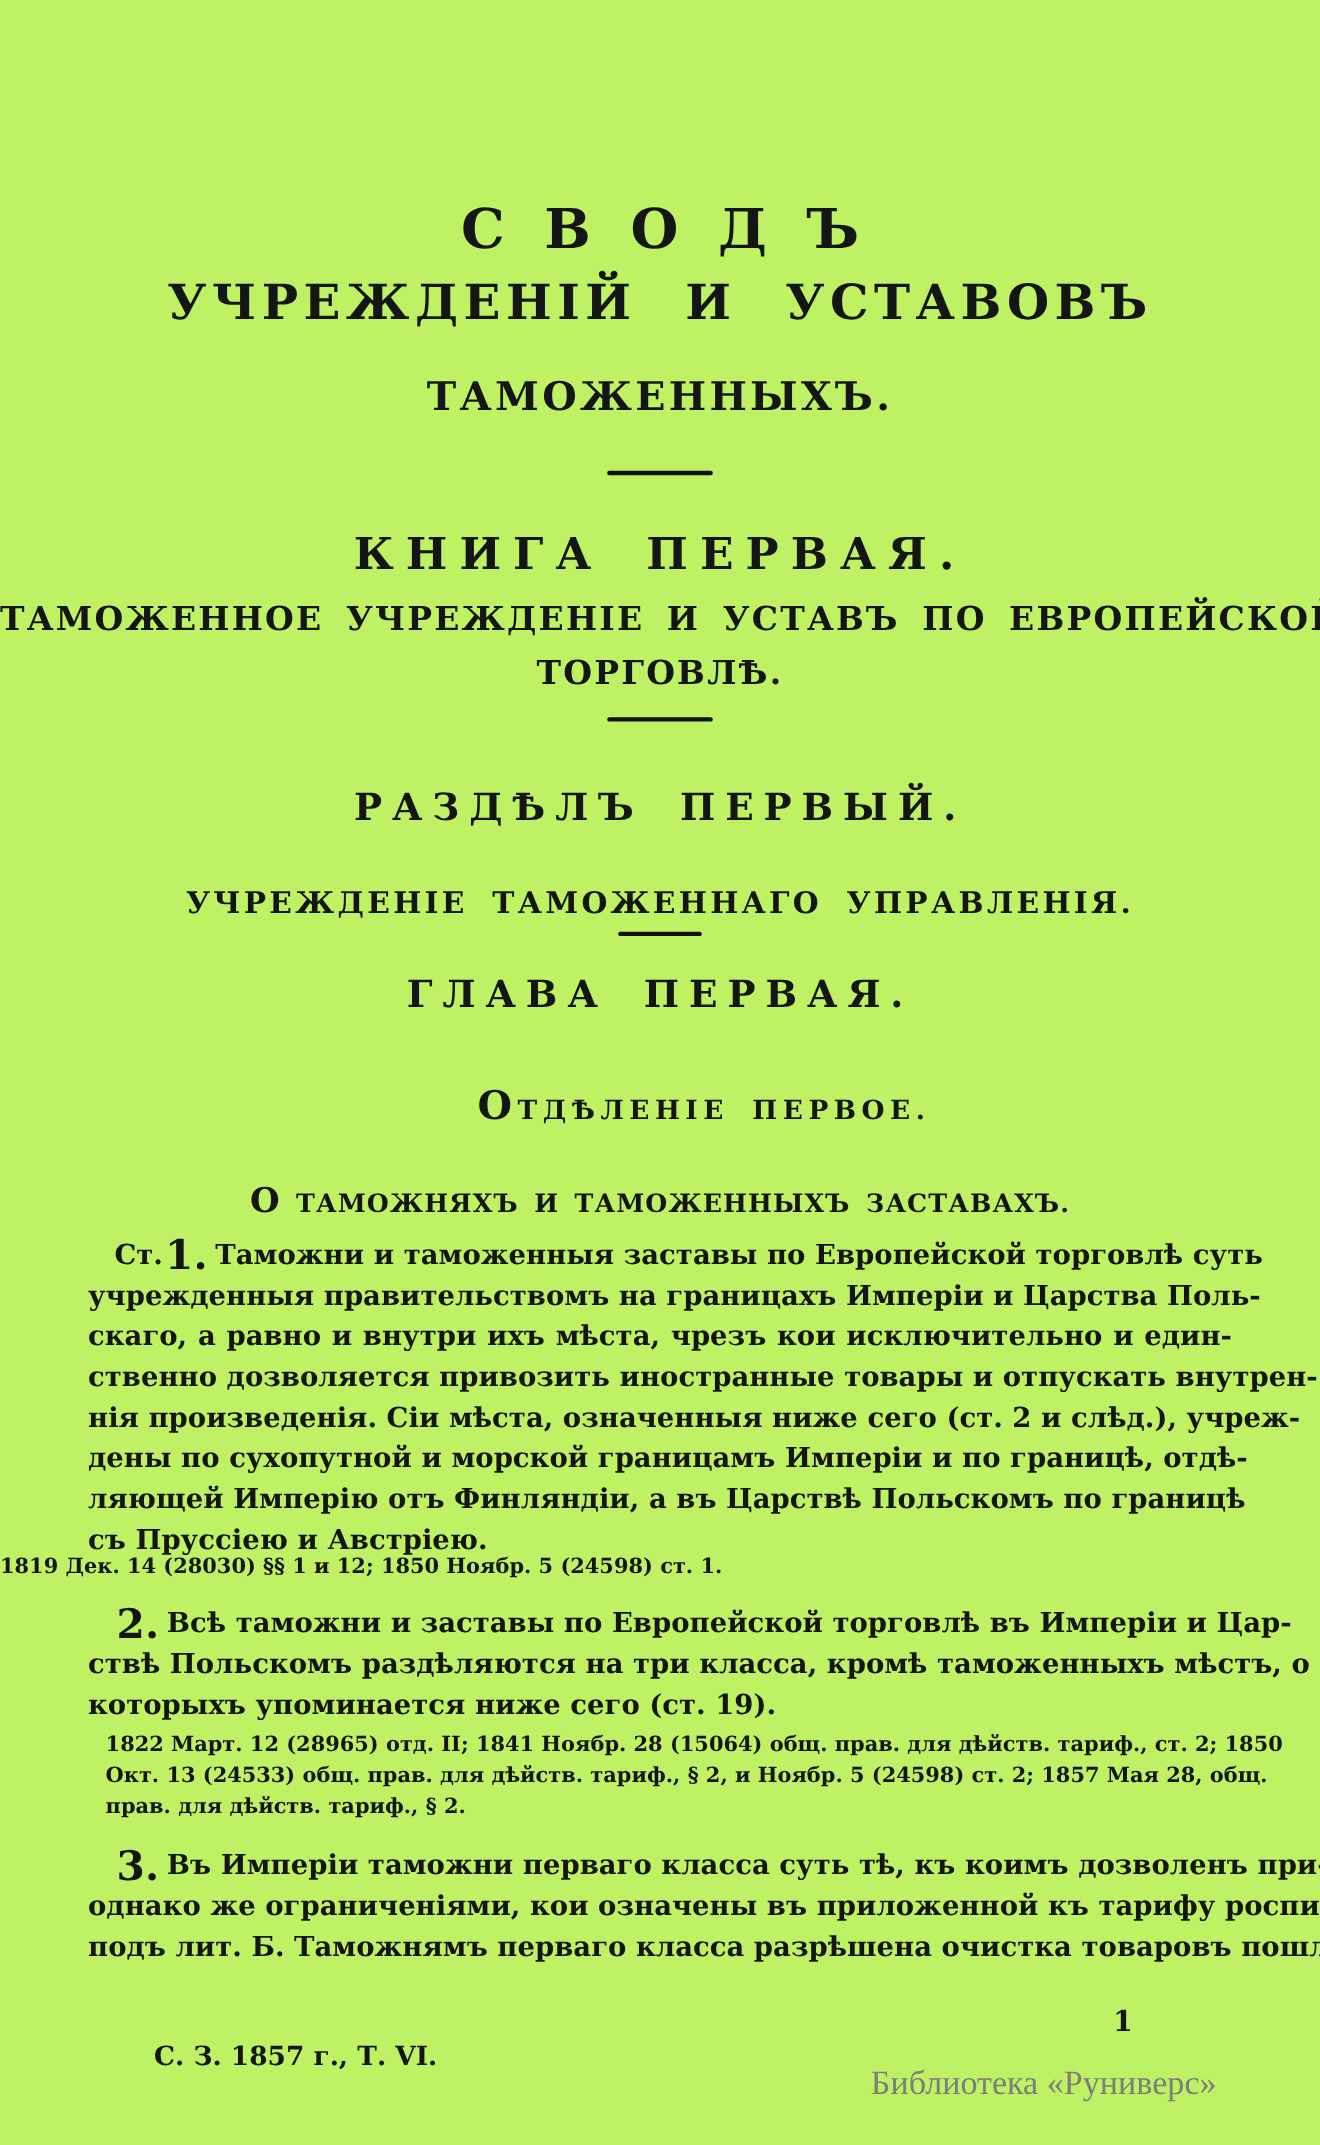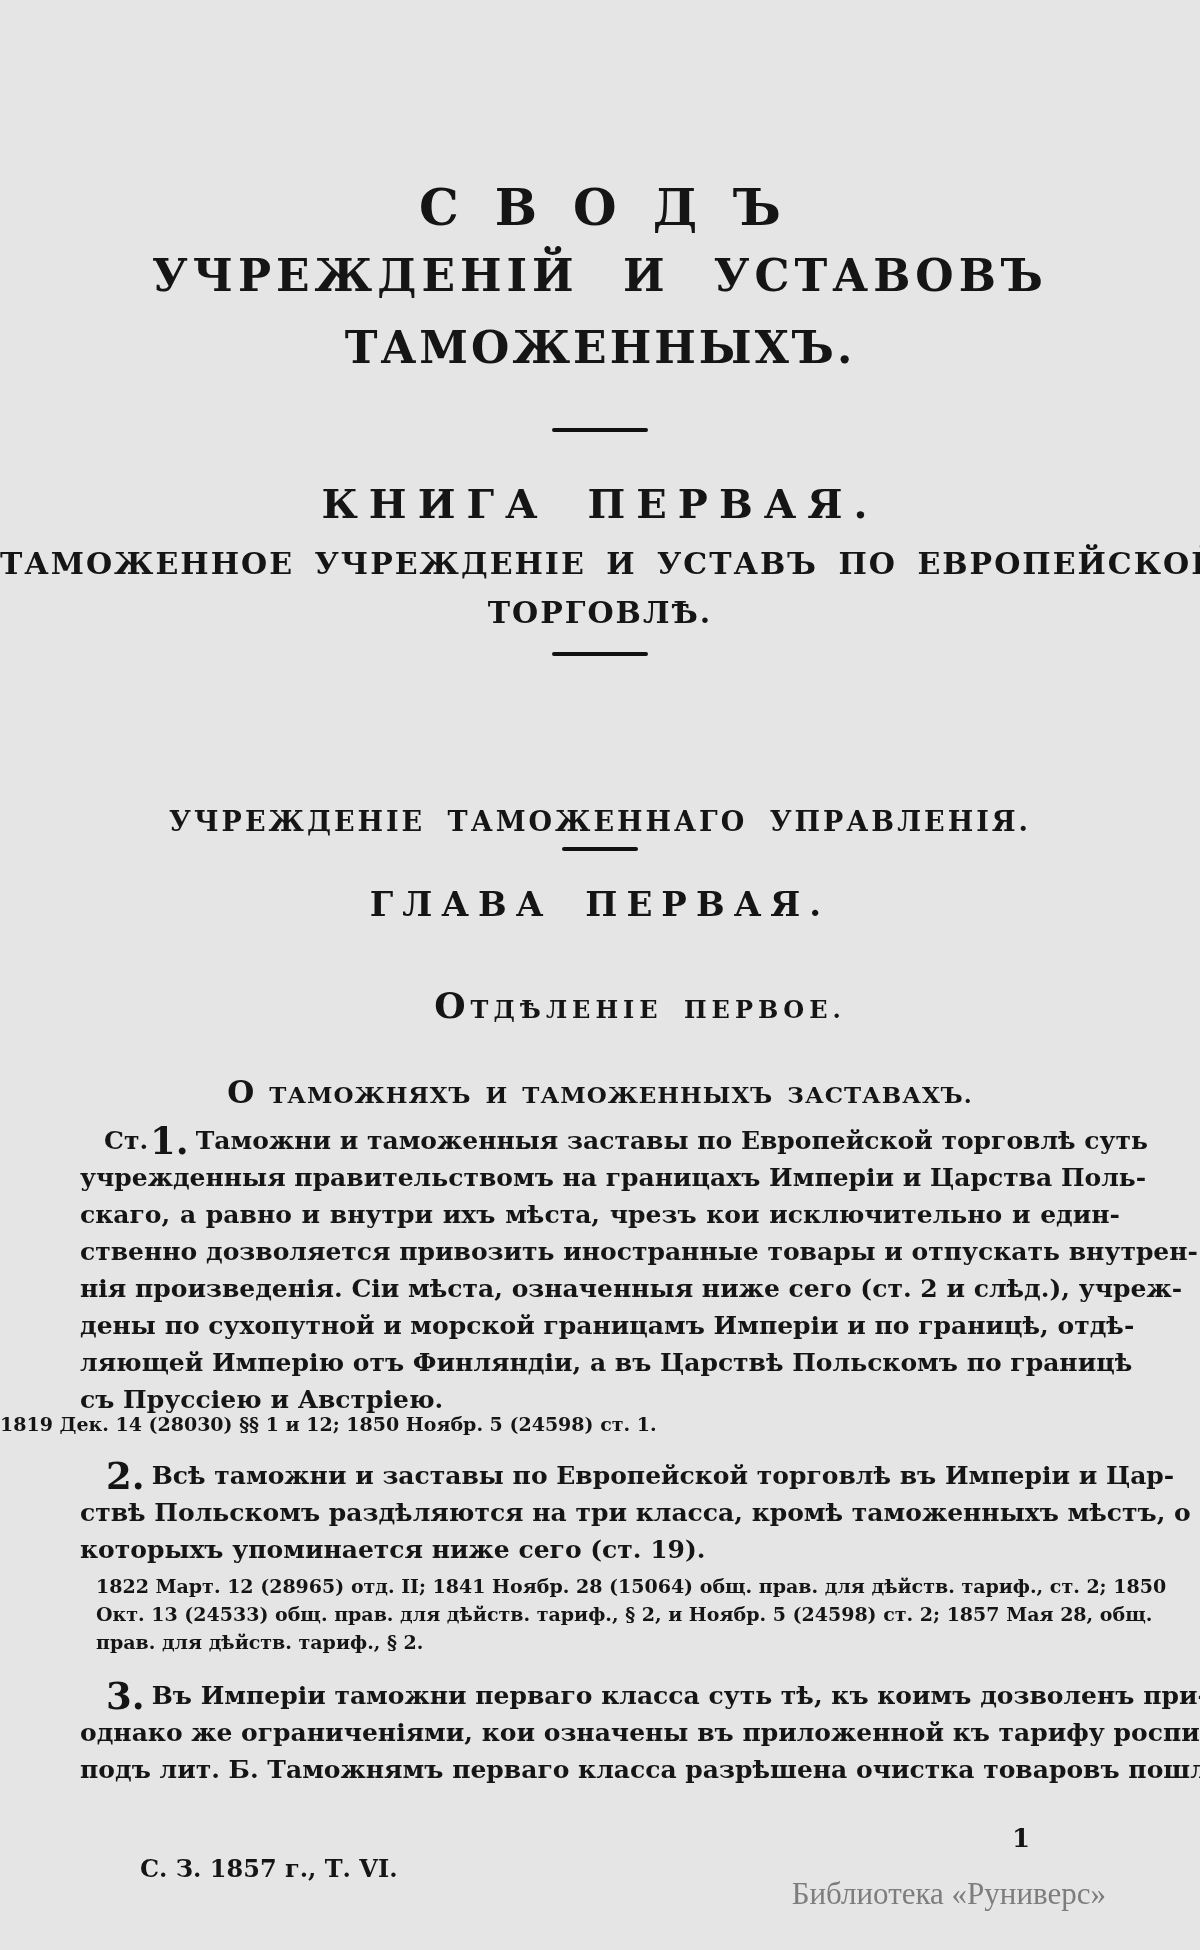--- a/index.html
+++ b/index.html
@@ -1,36 +1,36 @@
 <!DOCTYPE html>
 <html><head>
 <meta charset="utf-8">
 <style>
   html, body { margin: 0; padding: 0; background: #ffffff; }
   .page {
     position: relative;
     width: 1200px;
     height: 1950px;
-    background: #e5e5e5;
+    background: #bef264;
     overflow: hidden;
     font-family: "DejaVu Serif", serif;
     color: #151515;
   }
   .center-line {
     position: absolute;
     left: 0;
     width: 100%;
     text-align: center;
     font-weight: 700;
     white-space: nowrap;
   }
   
   .t1 { top: 178px; font-size: 50px; letter-spacing: 36px; text-indent: 36px; }
   .t2 { top: 250px; font-size: 44px; letter-spacing: 5px; word-spacing: 24px; }
-  .t3 { top: 322px; font-size: 44px; letter-spacing: 3px; }
+  .t3 { top: 340px; font-size: 36px; letter-spacing: 3px; }
   
   .rule {
     position: absolute;
     left: 50%;
     transform: translateX(-50%);
     height: 4px;
     background: #111;
     border-radius: 2px;
   }
   .rule1 { top: 428px; width: 96px; }
@@ -144,20 +144,21 @@
   <div class="center-line t3">ТАМОЖЕННЫХЪ.</div>
 
   <div class="rule rule1"></div>
 
   <div class="center-line kniga">КНИГА ПЕРВАЯ.</div>
   <div class="center-line sub1">ТАМОЖЕННОЕ УЧРЕЖДЕНІЕ И УСТАВЪ ПО ЕВРОПЕЙСКОЙ</div>
   <div class="center-line sub2">ТОРГОВЛѢ.</div>
 
   <div class="rule rule2"></div>
 
+  <div class="center-line razdel">РАЗДѢЛЪ ПЕРВЫЙ.</div>
   <div class="center-line razdel-sub">УЧРЕЖДЕНІЕ ТАМОЖЕННАГО УПРАВЛЕНІЯ.</div>
 
   <div class="rule rule3"></div>
 
   <div class="center-line glava">ГЛАВА ПЕРВАЯ.</div>
   <div class="center-line otdel">ОТДѢЛЕНІЕ ПЕРВОЕ.</div>
   <div class="center-line otdel-sub">О ТАМОЖНЯХЪ И ТАМОЖЕННЫХЪ ЗАСТАВАХЪ.</div>
 
   <div class="para art1pos">
     <div class="ln first"><span>Ст.</span><span class="artnum">1.</span><span>Таможни и таможенныя заставы по Европейской торговлѣ суть</span></div>

